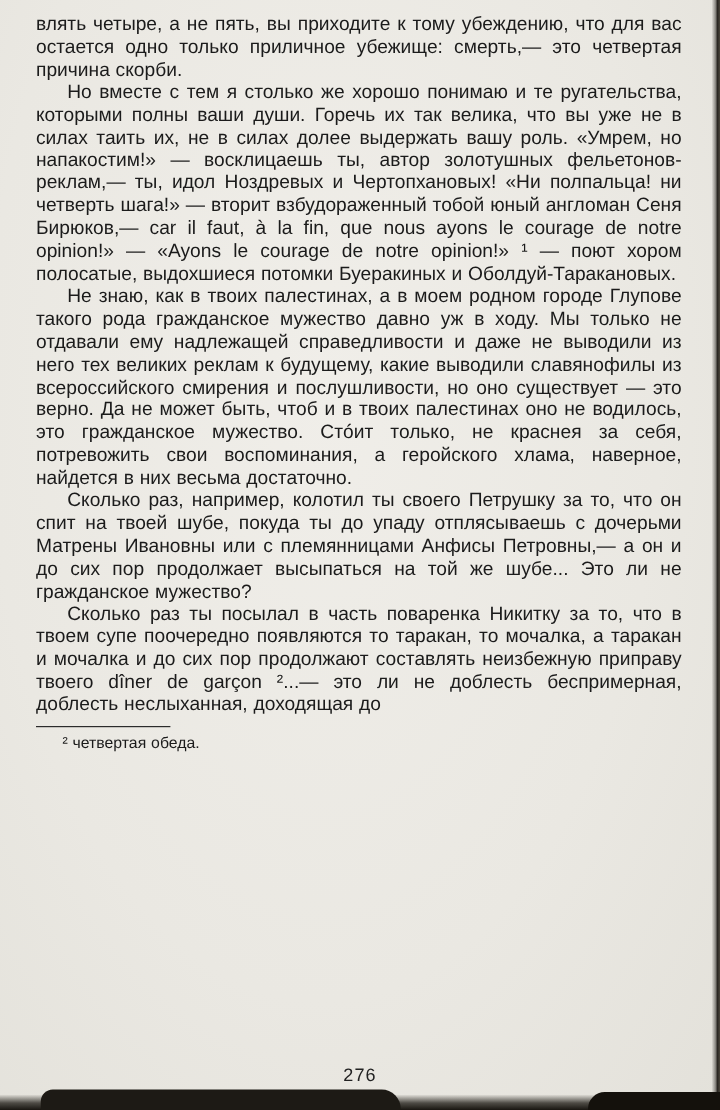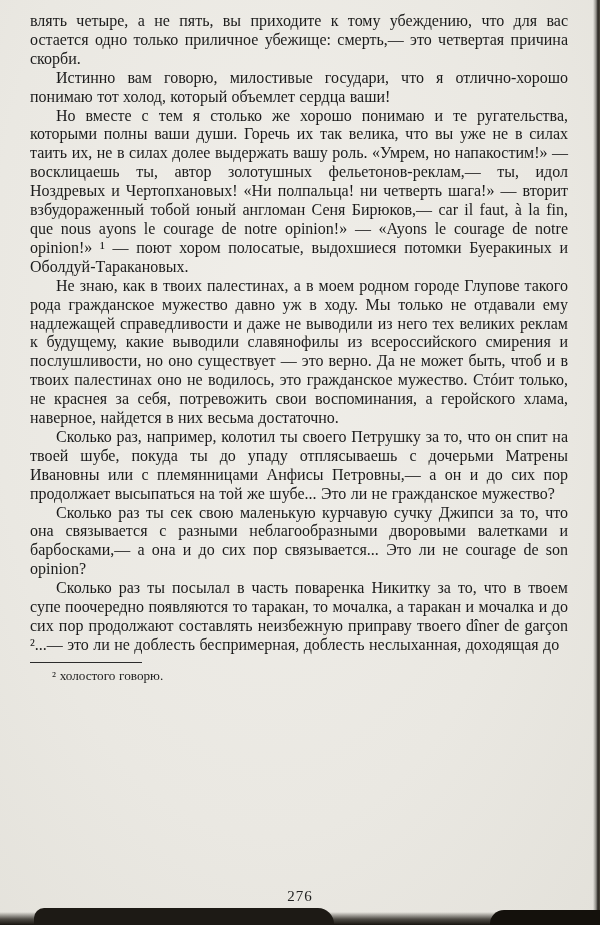--- a/index.html
+++ b/index.html
@@ -6,21 +6,21 @@
     margin: 0;
     padding: 0;
     background: #777;
   }
   .scan-page {
     position: relative;
     width: 600px;
     height: 925px;
     overflow: hidden;
     background: radial-gradient(ellipse at 45% 35%, #f0eee9 0%, #eae8e2 60%, #e3e1da 100%);
-    font-family: Liberation Serif, serif;
+    font-family: Liberation Sans, sans-serif;
     color: #1b1b1b;
   }
   .text-block {
     position: absolute;
     top: 12px;
     left: 30px;
     right: 32px;
   }
   .text-block p {
     margin: 0;
@@ -89,31 +89,29 @@
     border-radius: 14px 0 0 0;
   }
 </style>
 </head>
 <body>
 
 <div class="scan-page">
 
   <div class="text-block">
     <p class="no-indent">влять четыре, а не пять, вы приходите к тому убеждению, что для вас остается одно только приличное убежище: смерть,— это четвертая причина скорби.</p>
-    <p>Истинно вам говорю, милостивые государи, что я отлично-хорошо понимаю тот холод, который объемлет сердца ваши!</p>
     <p>Но вместе с тем я столько же хорошо понимаю и те ругательства, которыми полны ваши души. Горечь их так велика, что вы уже не в силах таить их, не в силах долее выдержать вашу роль. «Умрем, но напакостим!» — восклицаешь ты, автор золотушных фельетонов-реклам,— ты, идол Ноздревых и Чертопхановых! «Ни полпальца! ни четверть шага!» — вторит взбудораженный тобой юный англоман Сеня Бирюков,— car il faut, à la fin, que nous ayons le courage de notre opinion!» — «Ayons le courage de notre opinion!» ¹ — поют хором полосатые, выдохшиеся потомки Буеракиных и Оболдуй-Таракановых.</p>
     <p>Не знаю, как в твоих палестинах, а в моем родном городе Глупове такого рода гражданское мужество давно уж в ходу. Мы только не отдавали ему надлежащей справедливости и даже не выводили из него тех великих реклам к будущему, какие выводили славянофилы из всероссийского смирения и послушливости, но оно существует — это верно. Да не может быть, чтоб и в твоих палестинах оно не водилось, это гражданское мужество. Стóит только, не краснея за себя, потревожить свои воспоминания, а геройского хлама, наверное, найдется в них весьма достаточно.</p>
     <p>Сколько раз, например, колотил ты своего Петрушку за то, что он спит на твоей шубе, покуда ты до упаду отплясываешь с дочерьми Матрены Ивановны или с племянницами Анфисы Петровны,— а он и до сих пор продолжает высыпаться на той же шубе... Это ли не гражданское мужество?</p>
-    <p>Сколько раз ты сек свою маленькую курчавую сучку Джипси за то, что она связывается с разными неблагообразными дворовыми валетками и барбосками,— а она и до сих пор связывается... Это ли не courage de son opinion?</p>
     <p>Сколько раз ты посылал в часть поваренка Никитку за то, что в твоем супе поочередно появляются то таракан, то мочалка, а таракан и мочалка и до сих пор продолжают составлять неизбежную приправу твоего dîner de garçon ²...— это ли не доблесть беспримерная, доблесть неслыханная, доходящая до</p>
 
     <div class="footnote-rule"></div>
 
     <div class="footnotes">
-      <p>² холостого говорю.</p>
+      <p>² четвертая обеда.</p>
     </div>
   </div>
 
   <div class="page-number">276</div>
 
   <div class="scan-edge-right"></div>
   <div class="scan-bottom-band"></div>
   <div class="scan-bottom-smudge"></div>
   <div class="scan-corner-right"></div>
 

